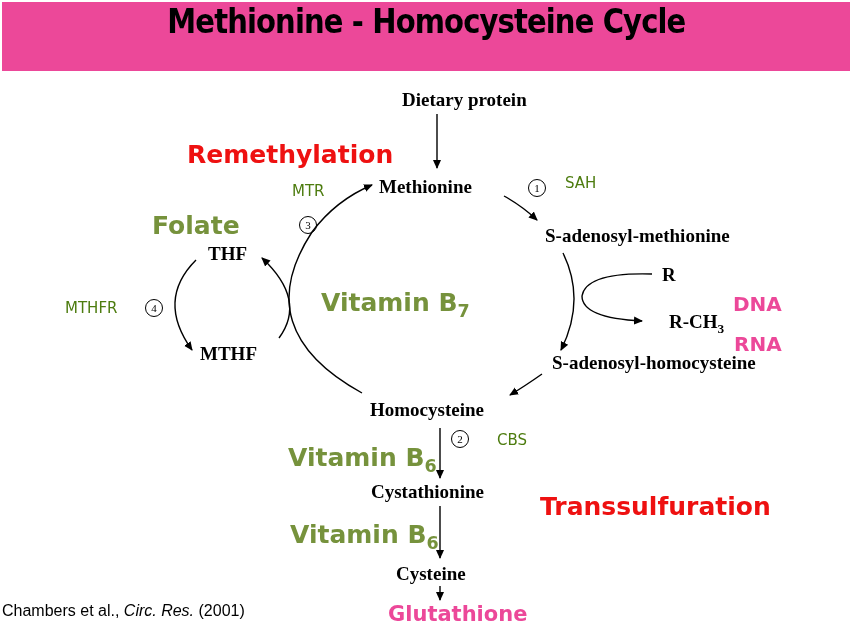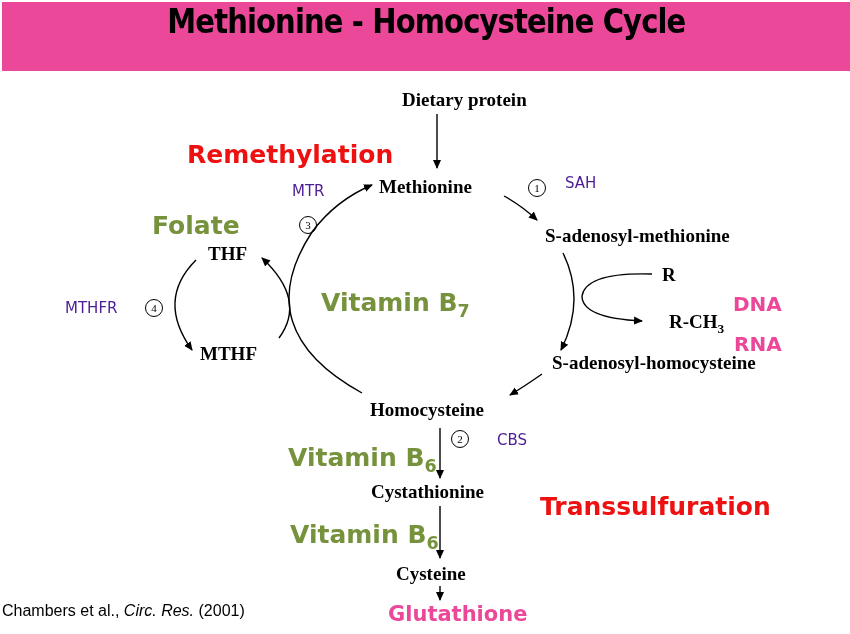--- a/index.html
+++ b/index.html
@@ -13,21 +13,21 @@
     font-family: "DejaVu Sans", sans-serif; font-weight: bold; font-size: 33px;
     color: #000; letter-spacing: -1px; transform: scaleX(0.88);
   }
   .lbl { position: absolute; white-space: nowrap; }
   .serif { font-family: "Liberation Serif", serif; font-weight: bold; color: #000; }
   .sans { font-family: "Liberation Sans", sans-serif; color: #000; }
   .cal { font-family: "DejaVu Sans", sans-serif; font-weight: bold; }
   .green { color: #76923c; }
   .red { color: #ee1111; }
   .blue { color: #ec4899; }
-  .enzyme { font-family: "DejaVu Sans", sans-serif; font-size: 15px; color: #4c1d95; }
+  .enzyme { font-family: "DejaVu Sans", sans-serif; font-size: 15px; color: #4d7c0f; }
   .circ {
     position: absolute; width: 16px; height: 16px; border: 1.3px solid #000; border-radius: 50%;
     font-family: "Liberation Serif", serif; font-size: 11px; line-height: 16px; text-align: center; color: #000;
   }
   sub { font-size: 0.7em; vertical-align: -0.35em; line-height: 0; }
   svg.arrows { position: absolute; left: 0; top: 0; }
 </style>
 </head>
 <body>
 

